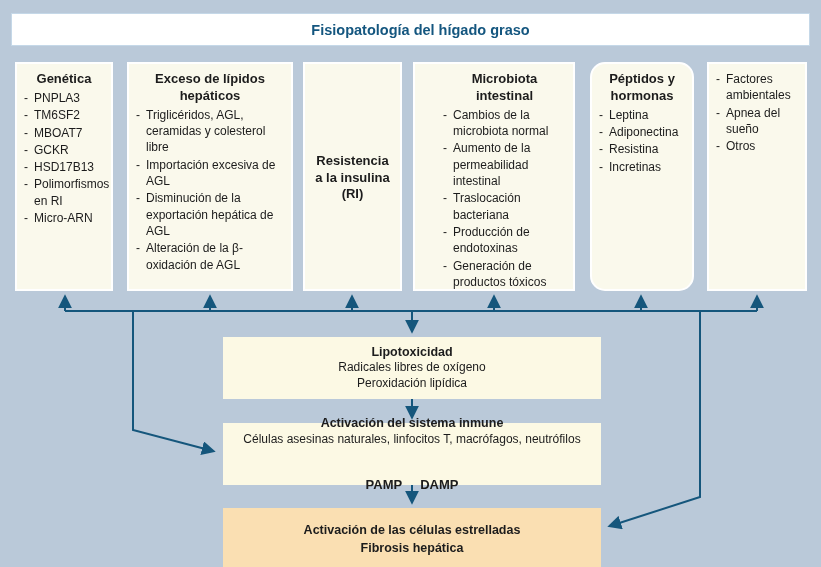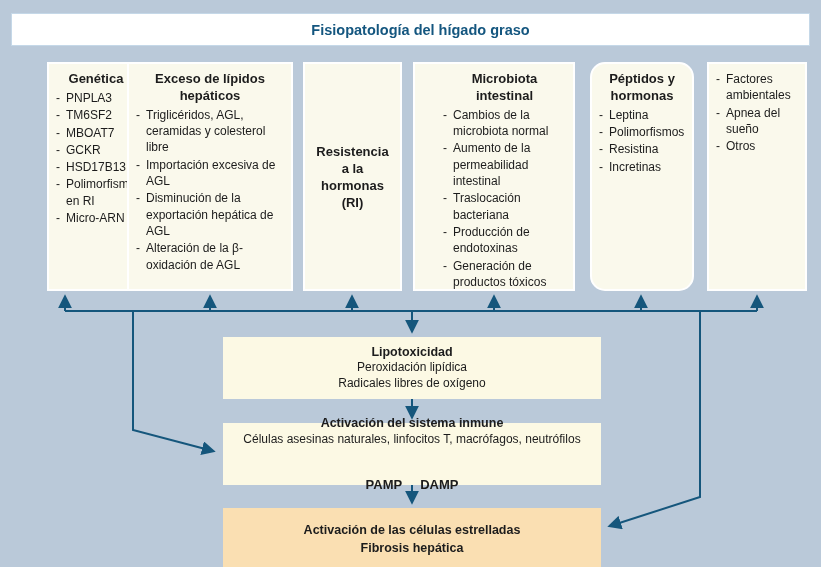--- a/index.html
+++ b/index.html
@@ -33,21 +33,21 @@
     font-size:14.5px;font-weight:bold;color:var(--title-text);
   }
 
   .col{
     position:absolute;top:62px;height:229px;
     background:var(--box-cream);
     border:2px solid var(--box-border);
     padding:7px 4px 4px 4px;
     font-size:12px;line-height:1.36;
   }
-  .col-1{left:15px;width:98px;margin-left:32px;}
+  .col-1{left:15px;width:98px;}
   .col-2{left:127px;width:166px;}
   .col-3{left:303px;width:99px;display:flex;flex-direction:column;justify-content:center;}
   .col-4{left:413px;width:162px;padding-left:25px;}
   .col-5{left:590px;width:104px;border-radius:15px;}
   .col-6{left:707px;width:100px;}
 
   .col-heading{
     font-weight:bold;font-size:13px;text-align:center;line-height:1.3;
     margin-bottom:2px;padding:0 2px;
   }
@@ -132,21 +132,21 @@
           <span class="item-text">Disminución de la exportación hepática de AGL</span>
         </div>
         <div class="item">
           <span class="dash">-</span>
           <span class="item-text">Alteración de la β-oxidación de AGL</span>
         </div>
       </div>
   </div>
 
   <div class="col col-3">
-    <div class="col-heading">Resistencia a la hormonas (RI)</div>
+    <div class="col-heading">Resistencia a la insulina (RI)</div>
   </div>
 
   <div class="col col-4">
     <div class="col-heading">Microbiota intestinal</div>
     <div class="items">
         <div class="item">
           <span class="dash">-</span>
           <span class="item-text">Cambios de la microbiota normal</span>
         </div>
         <div class="item">
@@ -170,21 +170,21 @@
 
   <div class="col col-5">
     <div class="col-heading">Péptidos y hormonas</div>
     <div class="items">
         <div class="item">
           <span class="dash">-</span>
           <span class="item-text">Leptina</span>
         </div>
         <div class="item">
           <span class="dash">-</span>
-          <span class="item-text">Polimorfismos</span>
+          <span class="item-text">Adiponectina</span>
         </div>
         <div class="item">
           <span class="dash">-</span>
           <span class="item-text">Resistina</span>
         </div>
         <div class="item">
           <span class="dash">-</span>
           <span class="item-text">Incretinas</span>
         </div>
       </div>
@@ -222,22 +222,22 @@
     <path d="M757 311 V297" marker-end="url(#ah)"></path>
     <path d="M412 311 V331" marker-end="url(#ah)"></path>
     <path d="M133 311 V430 L213 451" marker-end="url(#ah)"></path>
     <path d="M700 311 V497 L610 526" marker-end="url(#ah)"></path>
     <path d="M412 399 V417" marker-end="url(#ah)"></path>
     <path d="M412 485 V502" marker-end="url(#ah)"></path>
   </svg>
 
   <div class="flow-box box-lipo">
     <div class="box-title">Lipotoxicidad</div>
+    <div>Radicales libres de oxígeno</div>
     <div>Peroxidación lipídica</div>
-    <div>Radicales libres de oxígeno</div>
   </div>
 
   <div class="flow-box box-immune">
     <div class="box-title">Activación del sistema inmune</div>
     <div>Células asesinas naturales, linfocitos T, macrófagos, neutrófilos</div>
     <div class="tags">
       <span>PAMP</span>
       <span>DAMP</span>
     </div>
   </div>

